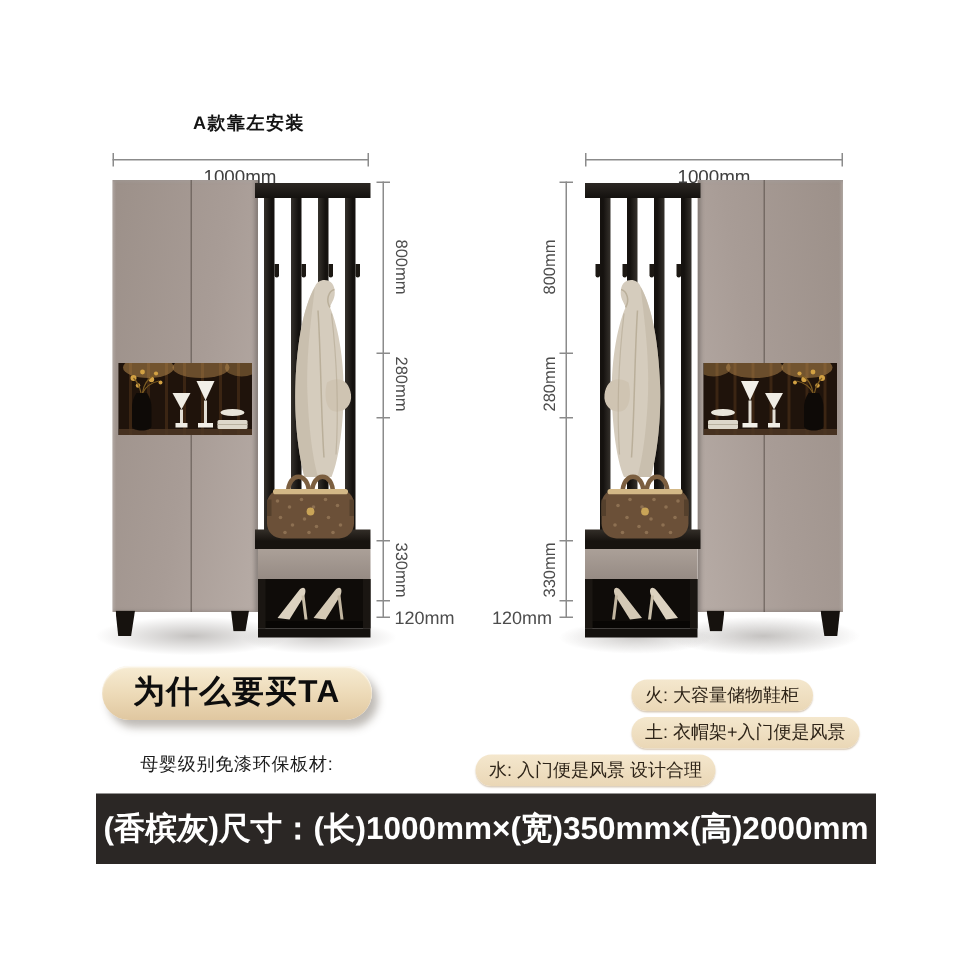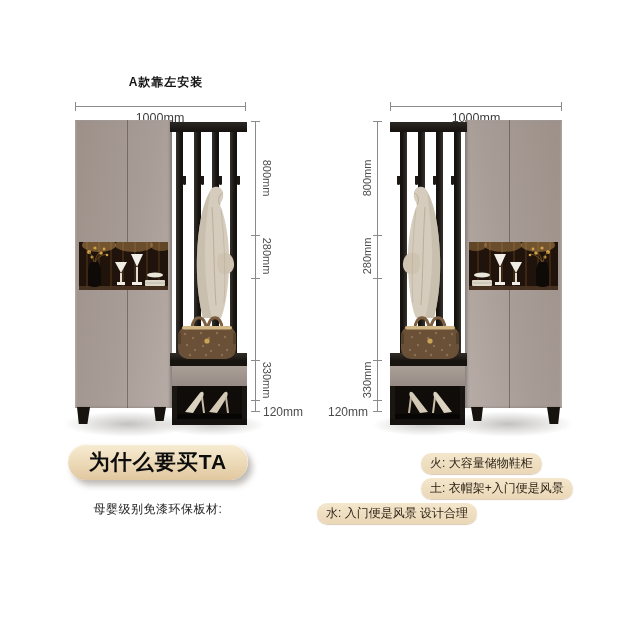--- a/index.html
+++ b/index.html
@@ -328,14 +328,15 @@
     </svg>
   </div>
 
   <div class="why-pill">为什么要买TA</div>
   <div class="why-subtitle">母婴级别免漆环保板材:</div>
 
   <div class="badge b3">水: 入门便是风景 设计合理</div>
   <div class="badge b4">火: 大容量储物鞋柜</div>
   <div class="badge b5">土: 衣帽架+入门便是风景</div>
 
+  <div class="size-bar">(香槟灰)尺寸：(长)1000mm×(宽)350mm×(高)2000mm</div>
 
 </div>
 
 </body></html>

